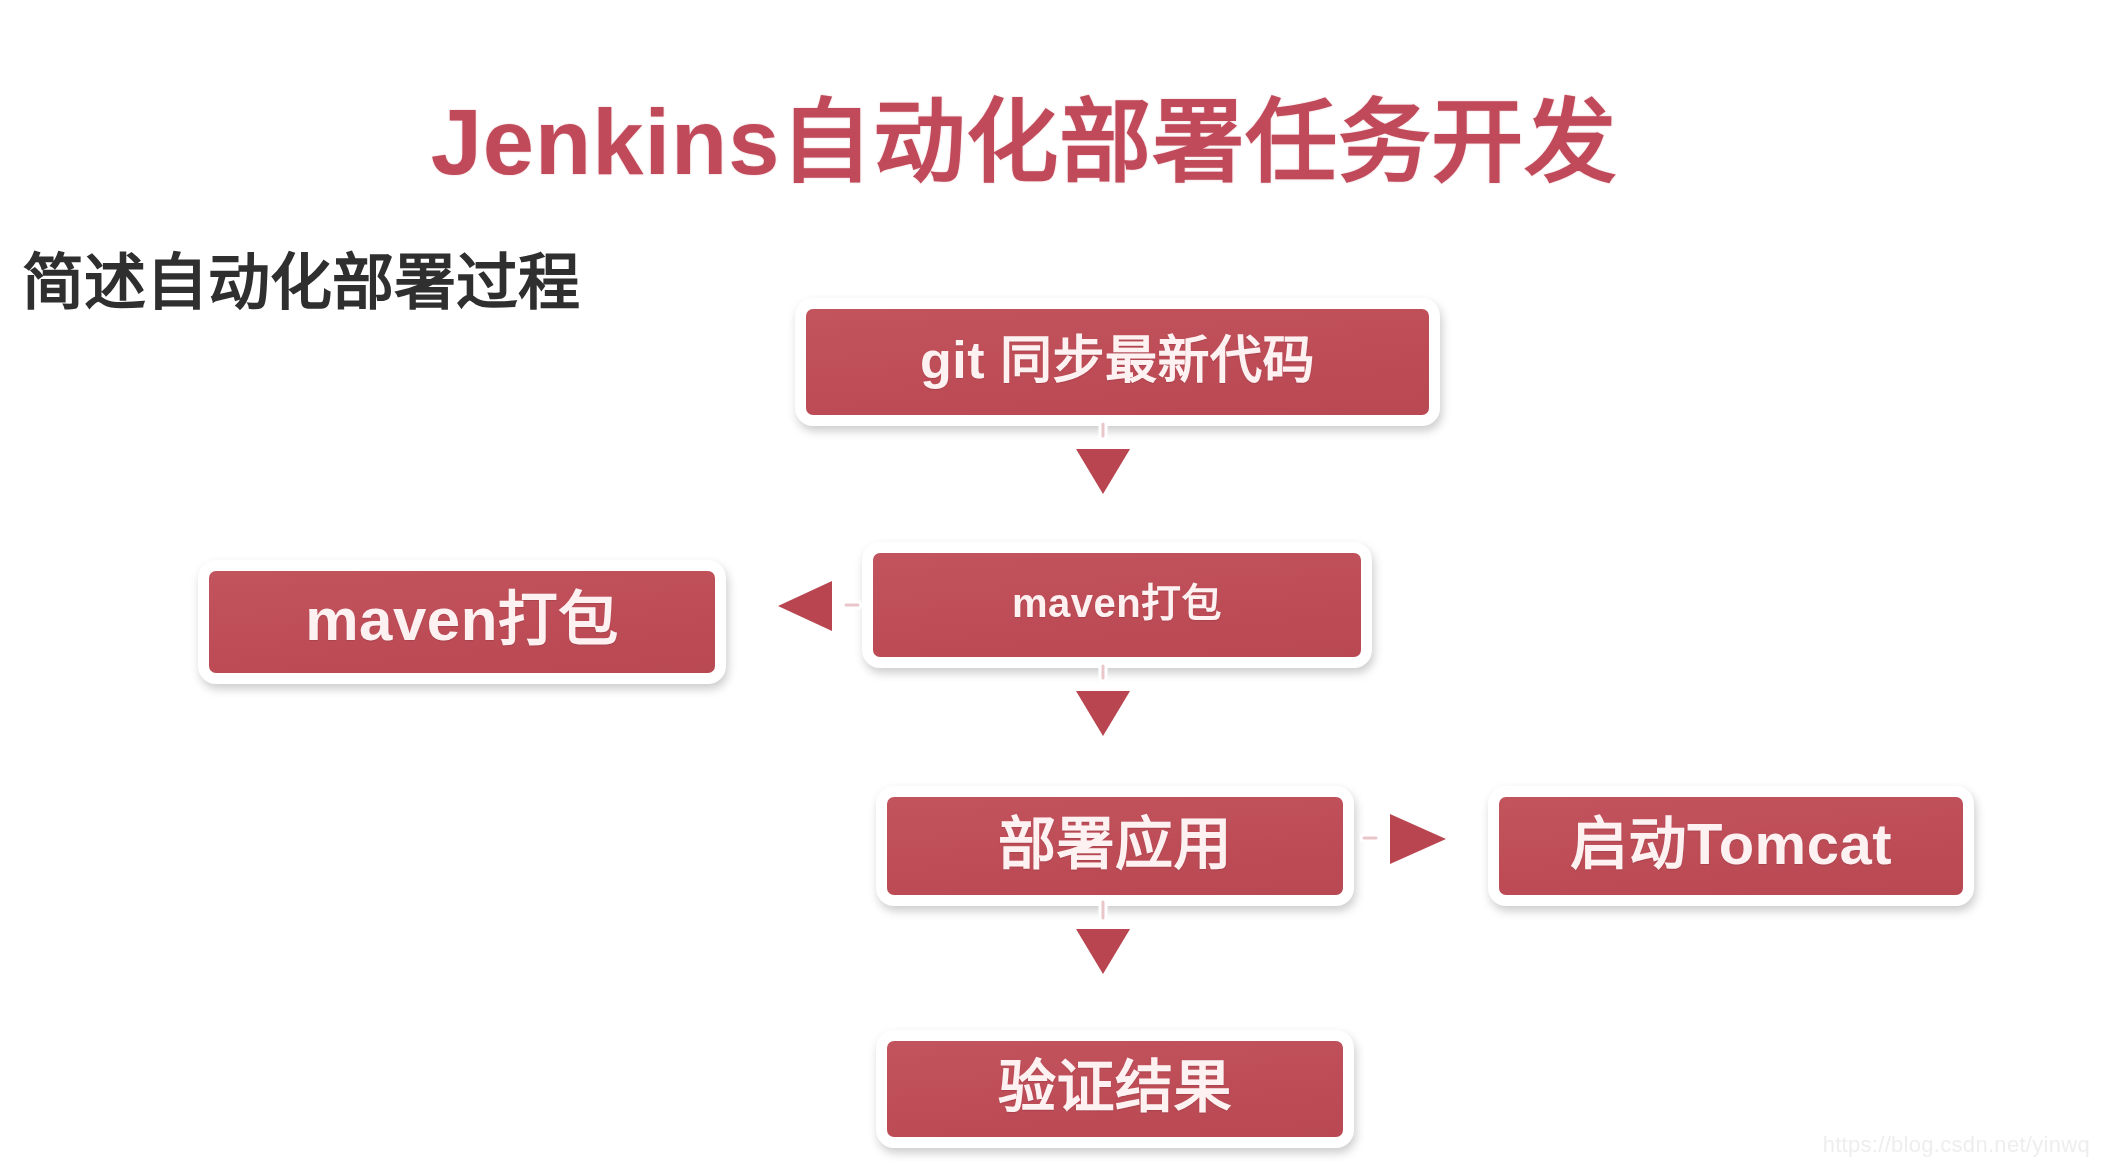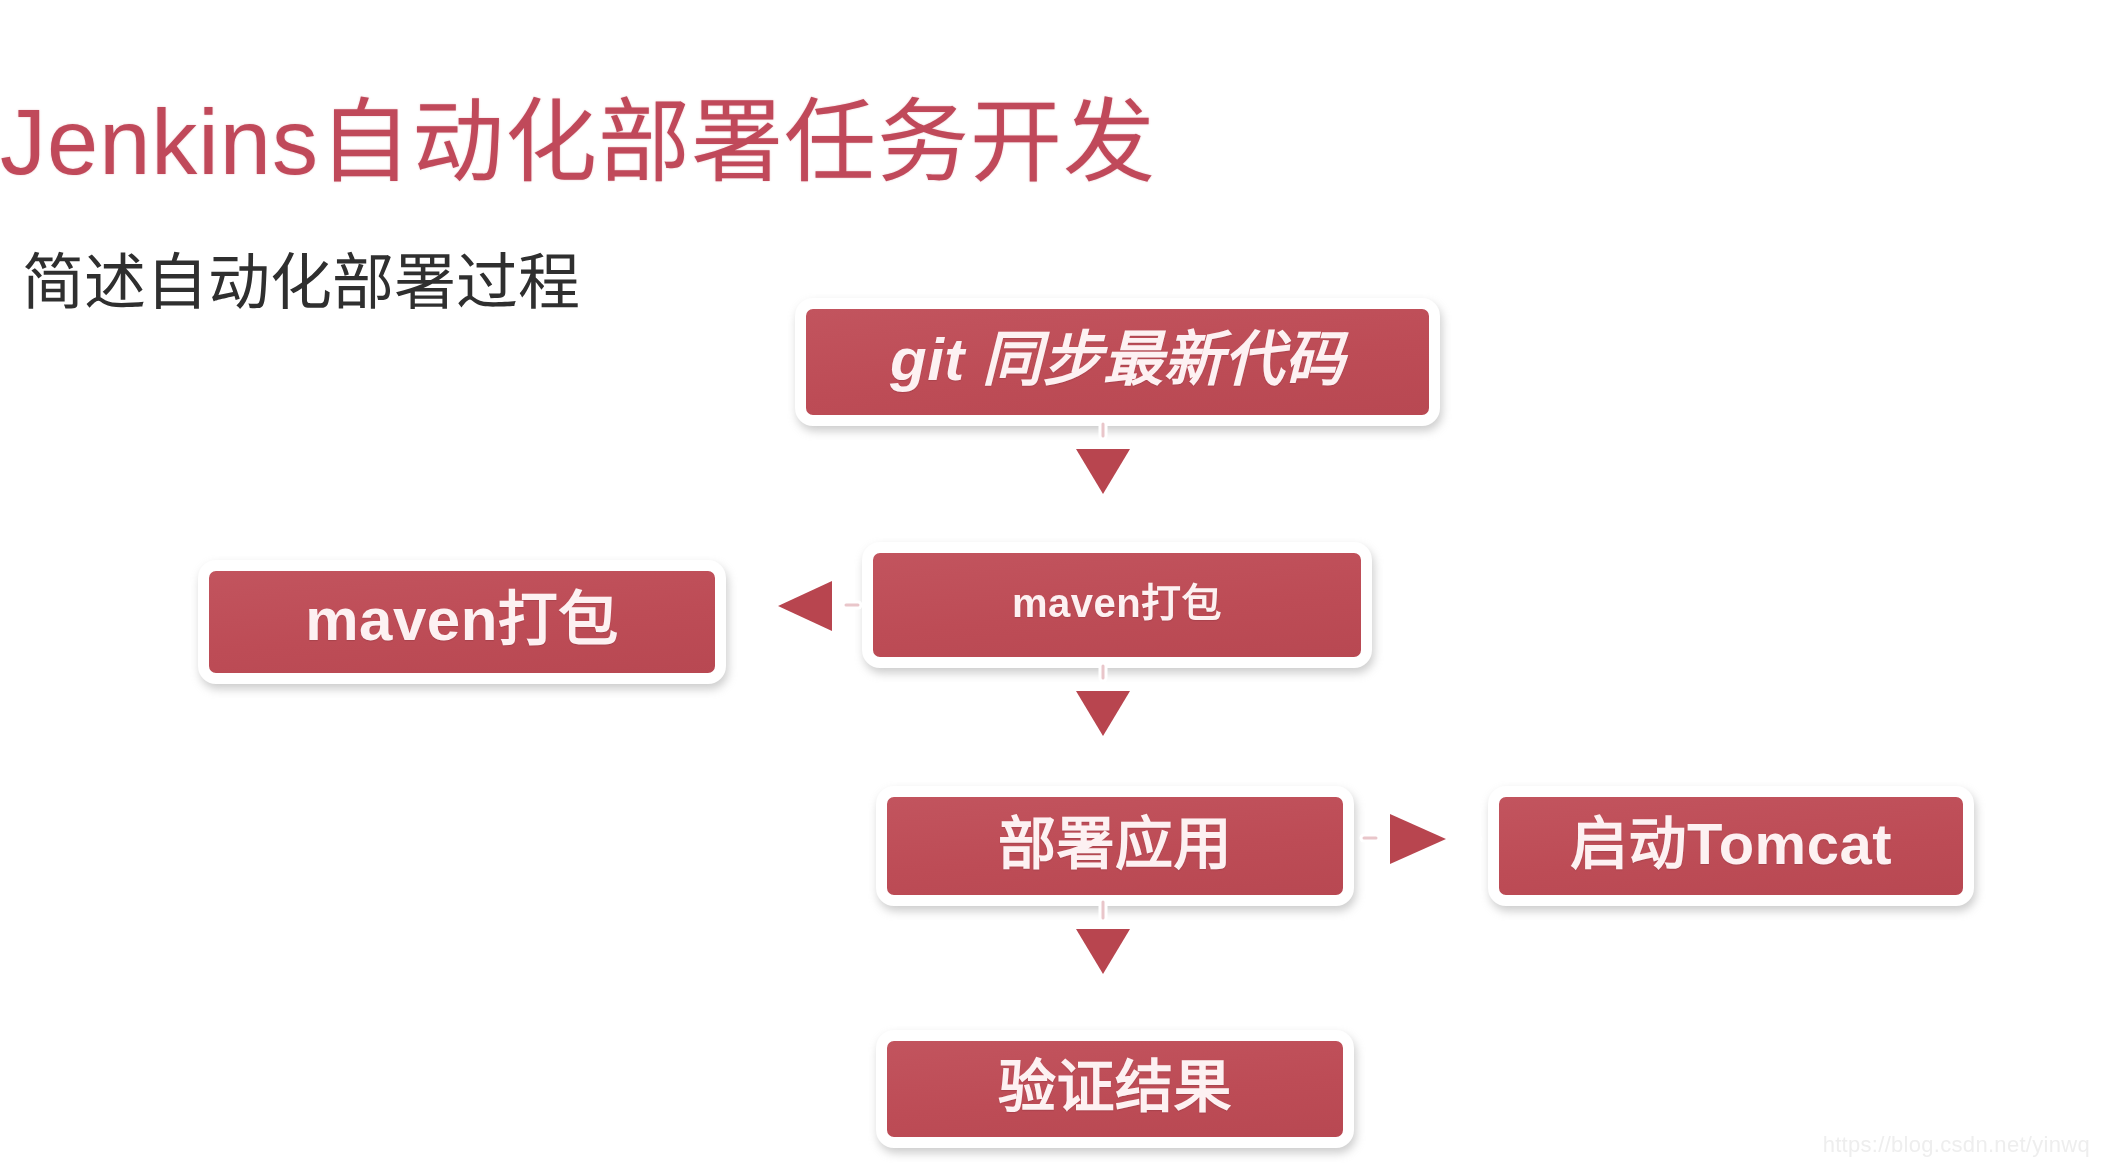--- a/index.html
+++ b/index.html
@@ -23,36 +23,36 @@
     inset: 0;
     background: #ffffff;
   }
 
   
   #page-title {
     position: absolute;
     left: 0;
     top: 28px;
     width: 2048px;
-    text-align: left;
+    text-align: center;
     font-size: 92px;
-    font-weight: 400;
+    font-weight: 700;
     letter-spacing: 1px;
     color: #c0495a;
     line-height: 1.15;
     white-space: nowrap;
     text-shadow: 0 0 2px rgba(192,73,90,0.35);
   }
 
   #section-subtitle {
     position: absolute;
     left: 22px;
     top: 198px;
     font-size: 62px;
-    font-weight: 400;
+    font-weight: 700;
     color: #2f2f2f;
     line-height: 1.1;
     white-space: nowrap;
   }
 
   
   .flow-box {
     position: absolute;
     box-sizing: border-box;
     background: #bf4f59;
@@ -70,21 +70,21 @@
     background-image: linear-gradient(175deg, #c2545e 0%, #bd4c56 55%, #b84852 100%);
   }
 
   .flow-box .box-label {
     display: block;
     line-height: 1;
     padding-bottom: 4px;
   }
 
   
-  #box-git      { left: 795px;  top: 298px;  width: 645px;  height: 128px; font-size: 60px; font-style: italic; }
+  #box-git      { left: 795px;  top: 298px;  width: 645px;  height: 128px; font-size: 52px; }
   #box-maven    { left: 862px;  top: 542px;  width: 510px;  height: 126px; font-size: 40px; }
   #box-stop     { left: 198px;  top: 560px;  width: 528px;  height: 124px; font-size: 60px; }
   #box-deploy   { left: 876px;  top: 786px;  width: 478px;  height: 120px; font-size: 58px; }
   #box-start    { left: 1488px; top: 786px;  width: 486px;  height: 120px; font-size: 58px; }
   #box-verify   { left: 876px;  top: 1030px; width: 478px;  height: 118px; font-size: 58px; }
 
   
   .connector {
     position: absolute;
   }

